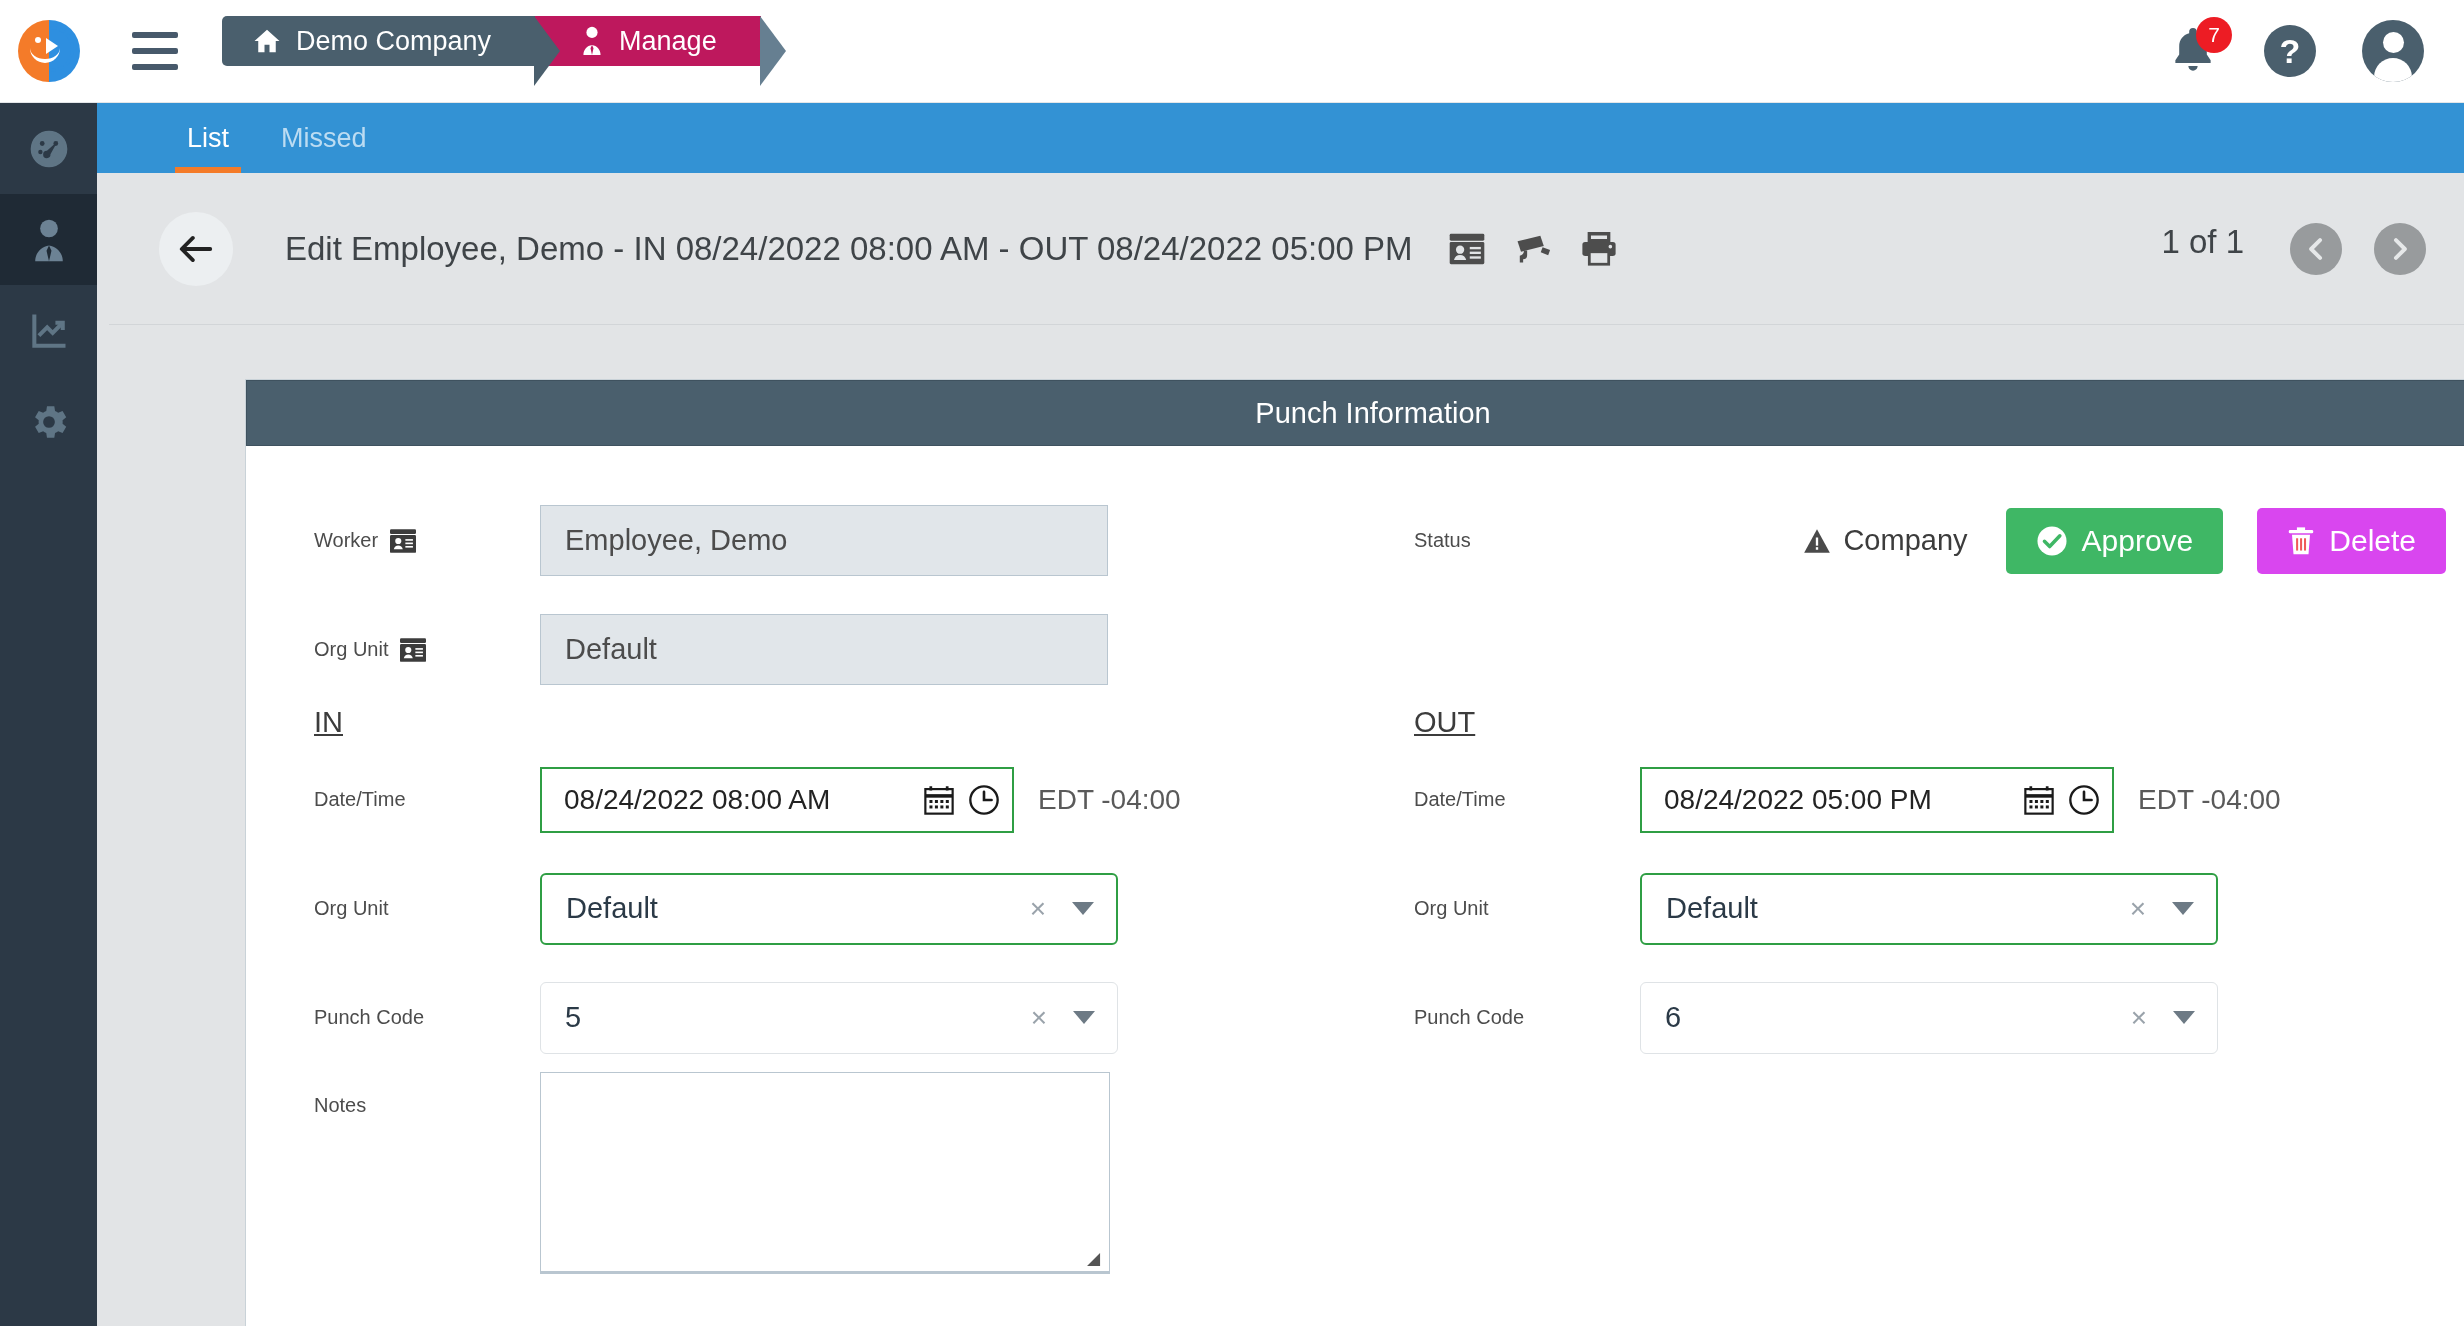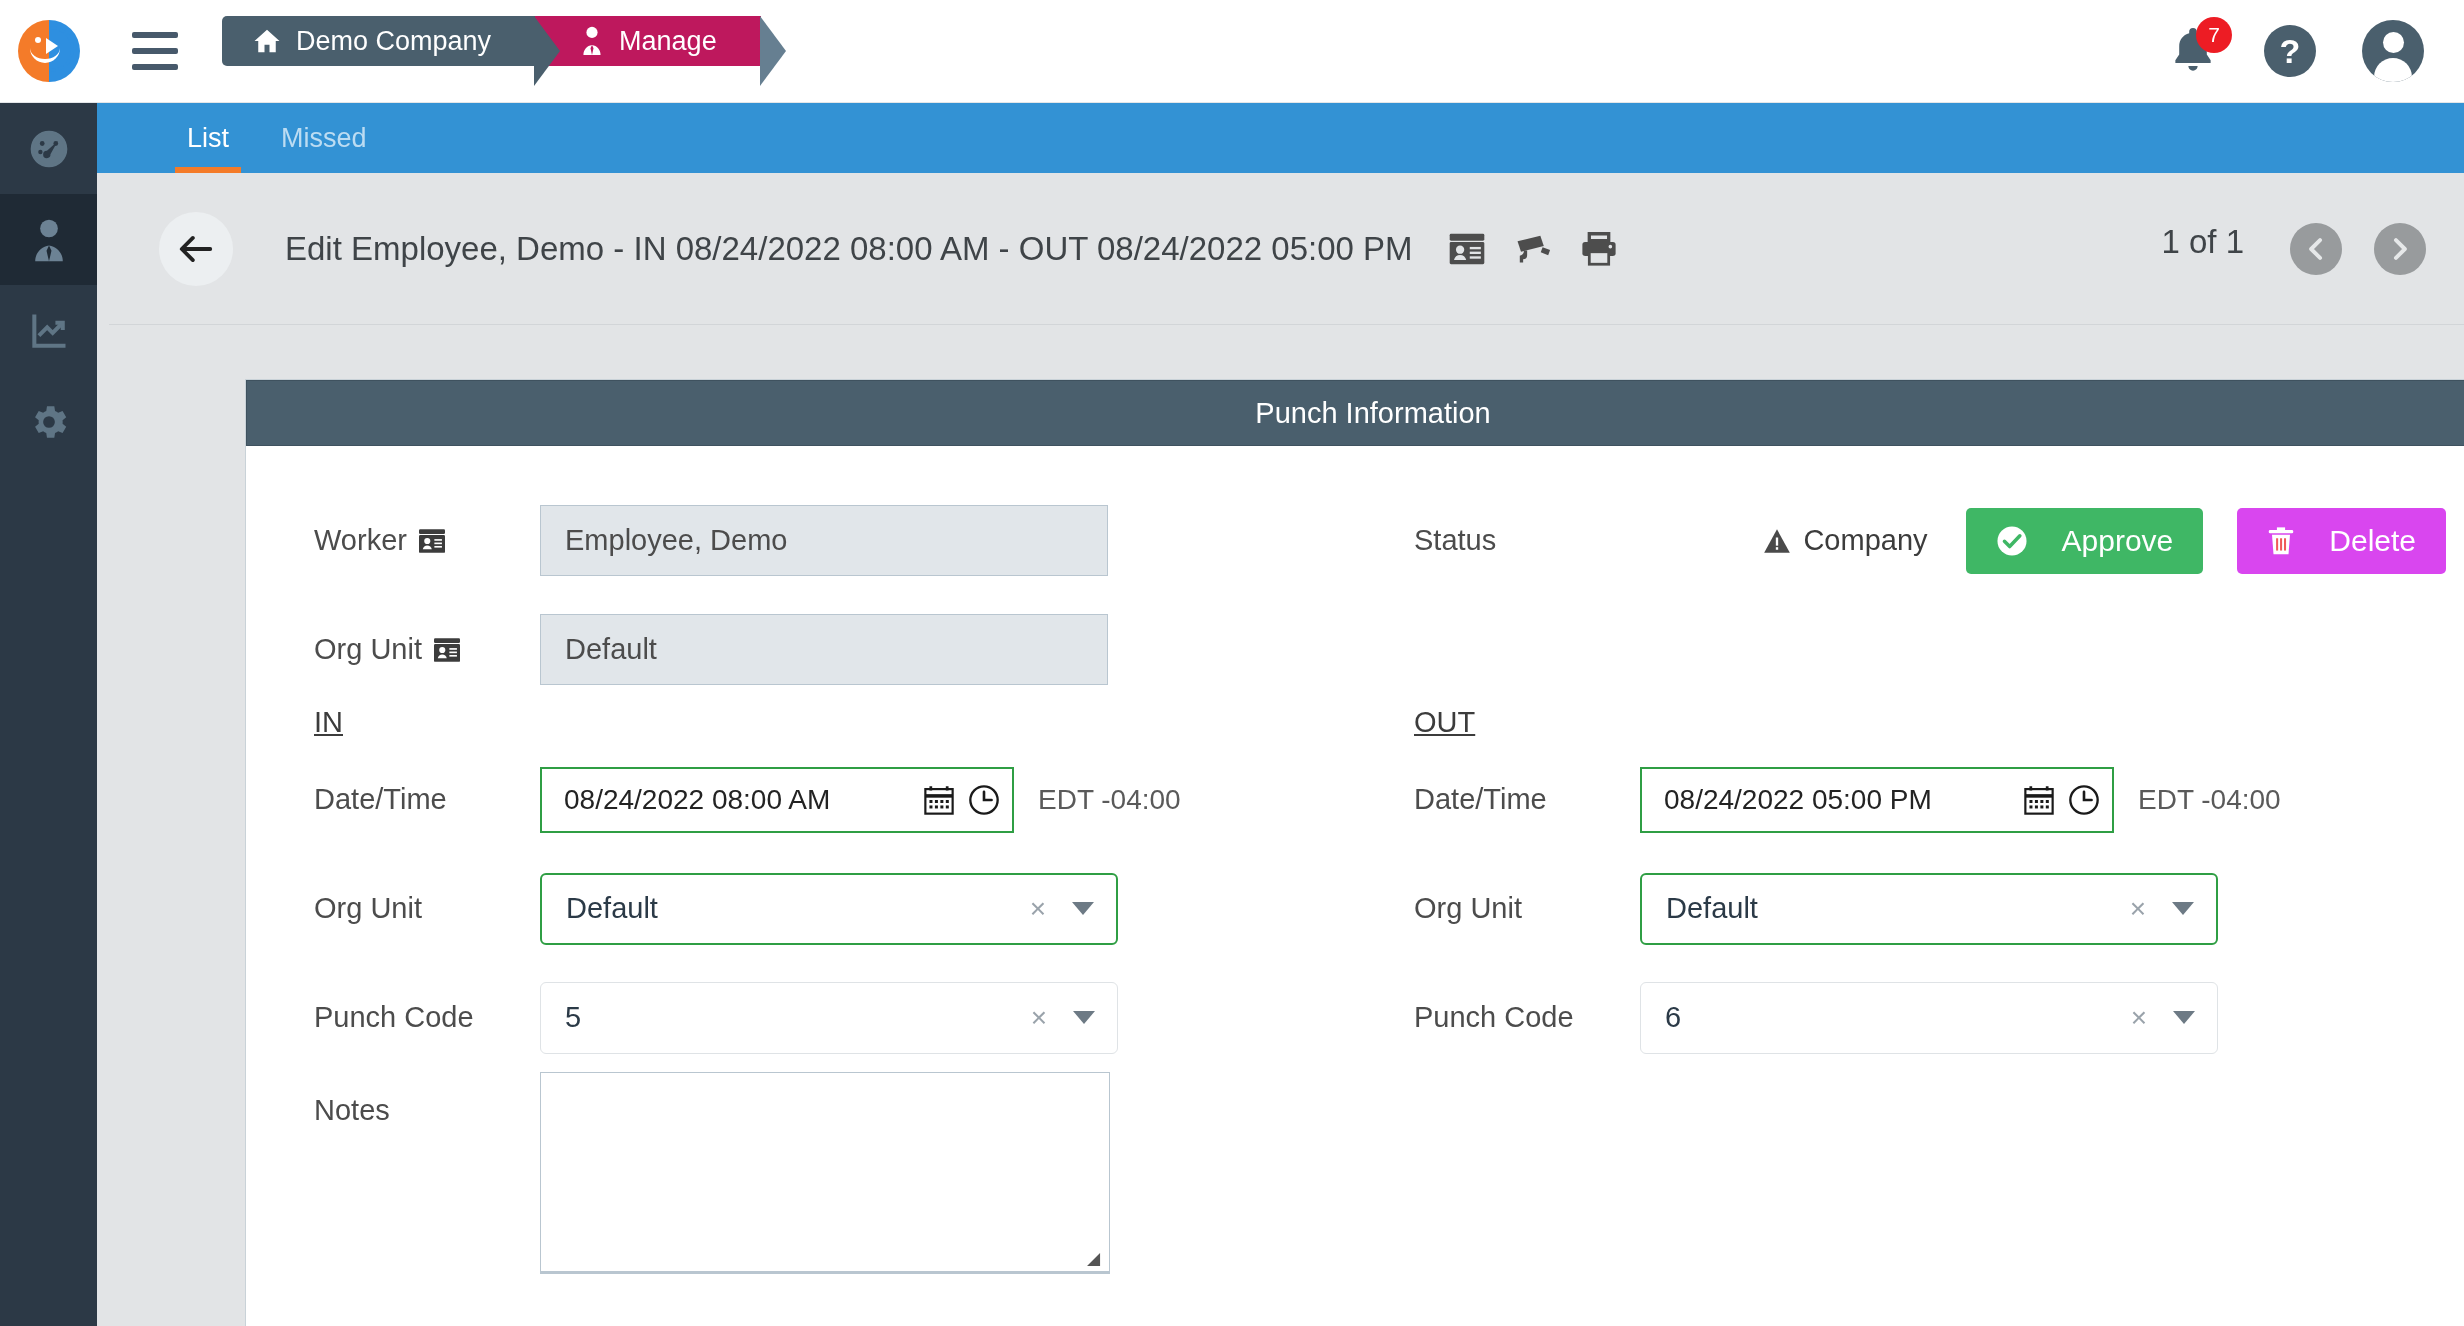--- a/index.html
+++ b/index.html
@@ -162,21 +162,21 @@
     border: 1px solid #3f525f;
   }
   .card-body { position: relative; padding: 40px 0 0 0; height: 990px; }
 
   .cols { display: flex; }
   .col { width: 1100px; position: relative; }
   .col.right { margin-left: 0; }
 
   .frow { display: flex; align-items: center; min-height: 109px; padding-left: 68px; }
   .flabel {
-    width: 226px; font-size: 29px; color: #4c4c4c; display: flex;
+    width: 226px; font-size: 20px; color: #4c4c4c; display: flex;
     align-items: center; gap: 12px; flex: none;
   }
 
   .readonly-field {
     width: 568px; height: 71px; background: #e1e6ea; border: 1px solid #b9c6d0;
     display: flex; align-items: center; padding-left: 24px; font-size: 29px;
     color: #4c4c4c;
   }
 
   .section-label {
@@ -213,21 +213,21 @@
   }
   .notes-area .grip {
     position: absolute; right: 4px; bottom: 3px; width: 18px; height: 18px;
     color: #555; font-size: 17px; line-height: 17px;
   }
 
   .status-row { display: flex; align-items: center; padding-left: 68px; min-height: 109px; }
   .flagged { display: flex; align-items: center; gap: 12px; font-size: 29px; color: #3c3c3c; margin-right: 38px; }
   .btn {
     height: 66px; border: none; border-radius: 5px; color: #fff; font-size: 30px;
-    display: flex; align-items: center; gap: 34px; padding: 0 30px; cursor: pointer;
+    display: flex; align-items: center; gap: 14px; padding: 0 30px; cursor: pointer;
     font-family: "Liberation Sans", sans-serif;
   }
   .btn.approve { background: #3fb765; margin-right: 34px; }
   .btn.delete { background: #d946ef; }
   svg { display: block; }
 </style>
 </head>
 <body>
 
 <div class="topbar">

